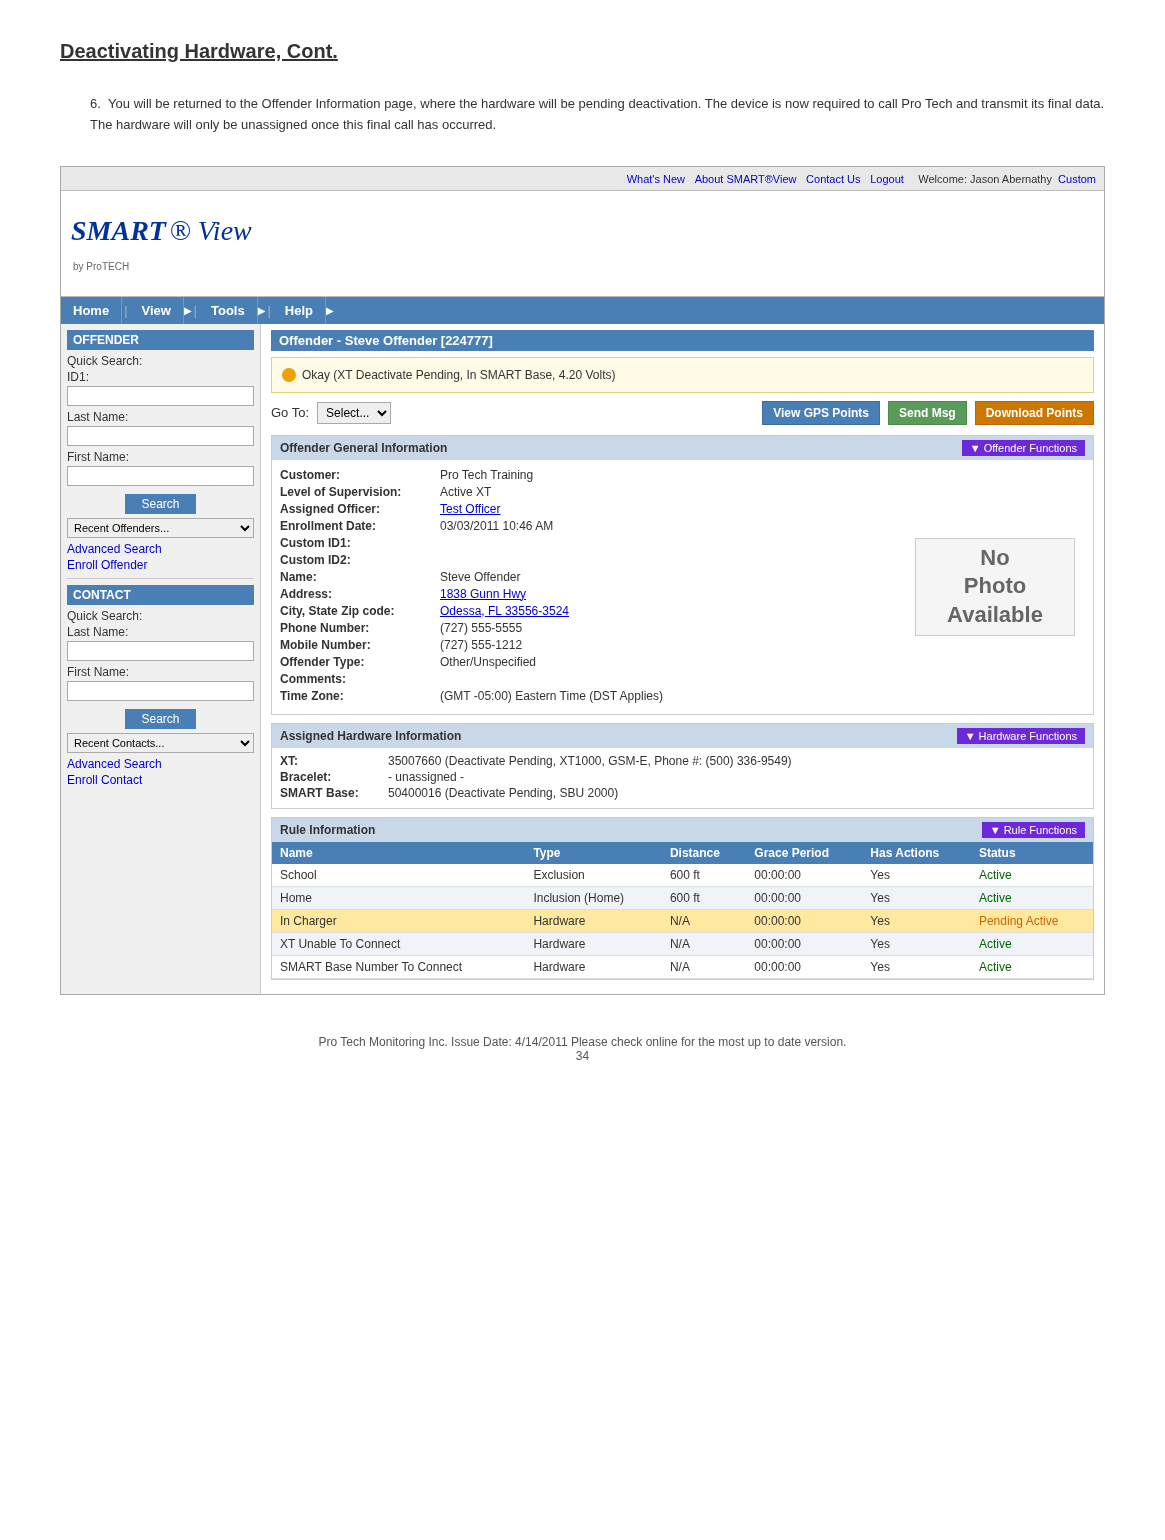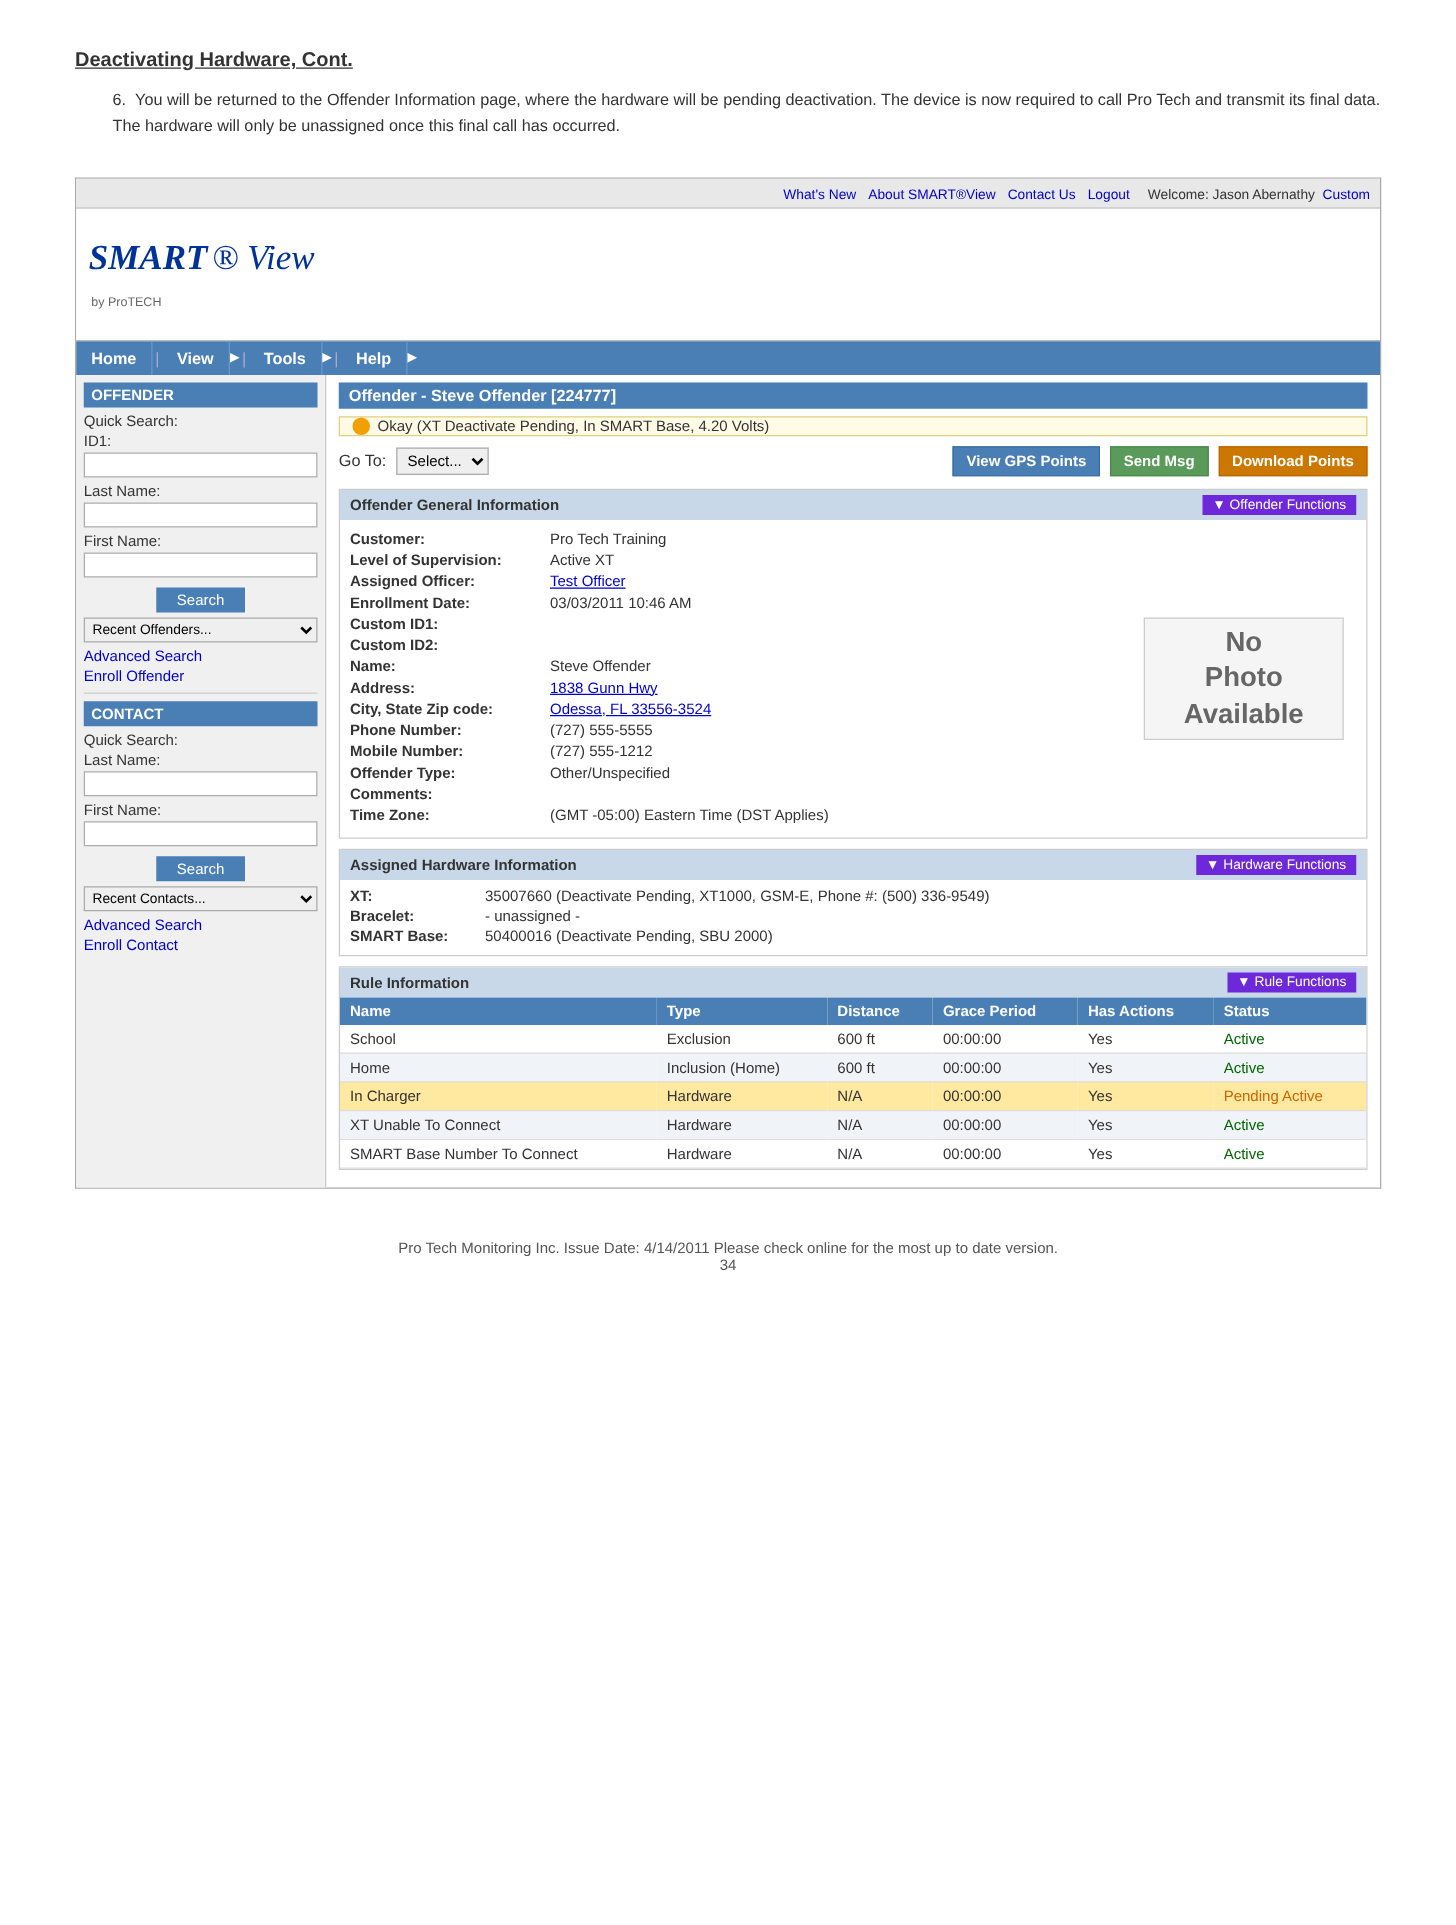--- a/index.html
+++ b/index.html
@@ -1,20 +1,20 @@
 <!DOCTYPE html>
 <html><head>
   <meta charset="utf-8">
   <style>
     * { margin: 0; padding: 0; box-sizing: border-box; }
     body { font-family: Arial, sans-serif; font-size: 13px; background: #fff; color: #333; width: 1165px; }
 
     .page-container { padding: 40px 60px 60px 60px; }
 
-    h1.main-title { font-size: 16px; font-weight: bold; text-decoration: underline; margin-bottom: 12px; }
+    h1.main-title { font-size: 20px; font-weight: bold; text-decoration: underline; margin-bottom: 31px; }
 
     .step-text { margin-bottom: 30px; line-height: 1.6; }
     .step-text p { margin-left: 30px; }
 
     
     .app-frame { border: 1px solid #aaa; width: 100%; background: #fff; }
 
     
     .top-nav { background: #e8e8e8; border-bottom: 1px solid #bbb; padding: 4px 8px; display: flex; justify-content: space-between; align-items: center; }
 
@@ -43,21 +43,21 @@
     .sidebar-dropdown { width: 100%; border: 1px solid #aaa; padding: 2px; font-size: 11px; margin-bottom: 4px; }
     .sidebar-divider { border-top: 1px solid #ccc; margin: 6px 0; }
 
     
     .main-content { flex: 1; padding: 6px 10px; }
 
     
     .offender-header { background: #4a7fb5; color: #fff; font-weight: bold; padding: 3px 8px; font-size: 13px; margin-bottom: 6px; }
 
     
-    .status-msg { background: #fffbe6; border: 1px solid #e0d080; padding: 0 10px; margin-bottom: 8px; font-size: 12px; display: flex; align-items: center; }
+    .status-msg { background: #fffbe6; border: 1px solid #e0d080; padding: 10px 10px; margin-bottom: 8px; font-size: 12px; display: flex; align-items: center; }
     .status-icon { display: inline-block; width: 14px; height: 14px; border-radius: 50%; background: #f0a000; margin-right: 6px; flex-shrink: 0; }
 
     
     .goto-row { display: flex; align-items: center; margin-bottom: 10px; gap: 8px; }
     .goto-select { border: 1px solid #aaa; padding: 2px 4px; font-size: 12px; }
     .btn-blue { background: #4a7fb5; color: #fff; border: 1px solid #3a6fa5; padding: 4px 10px; font-size: 12px; cursor: pointer; font-weight: bold; }
     .btn-green { background: #5a9a5a; color: #fff; border: 1px solid #4a8a4a; padding: 4px 10px; font-size: 12px; cursor: pointer; font-weight: bold; }
     .btn-orange { background: #cc7700; color: #fff; border: 1px solid #bb6600; padding: 4px 10px; font-size: 12px; cursor: pointer; font-weight: bold; }
 
     

